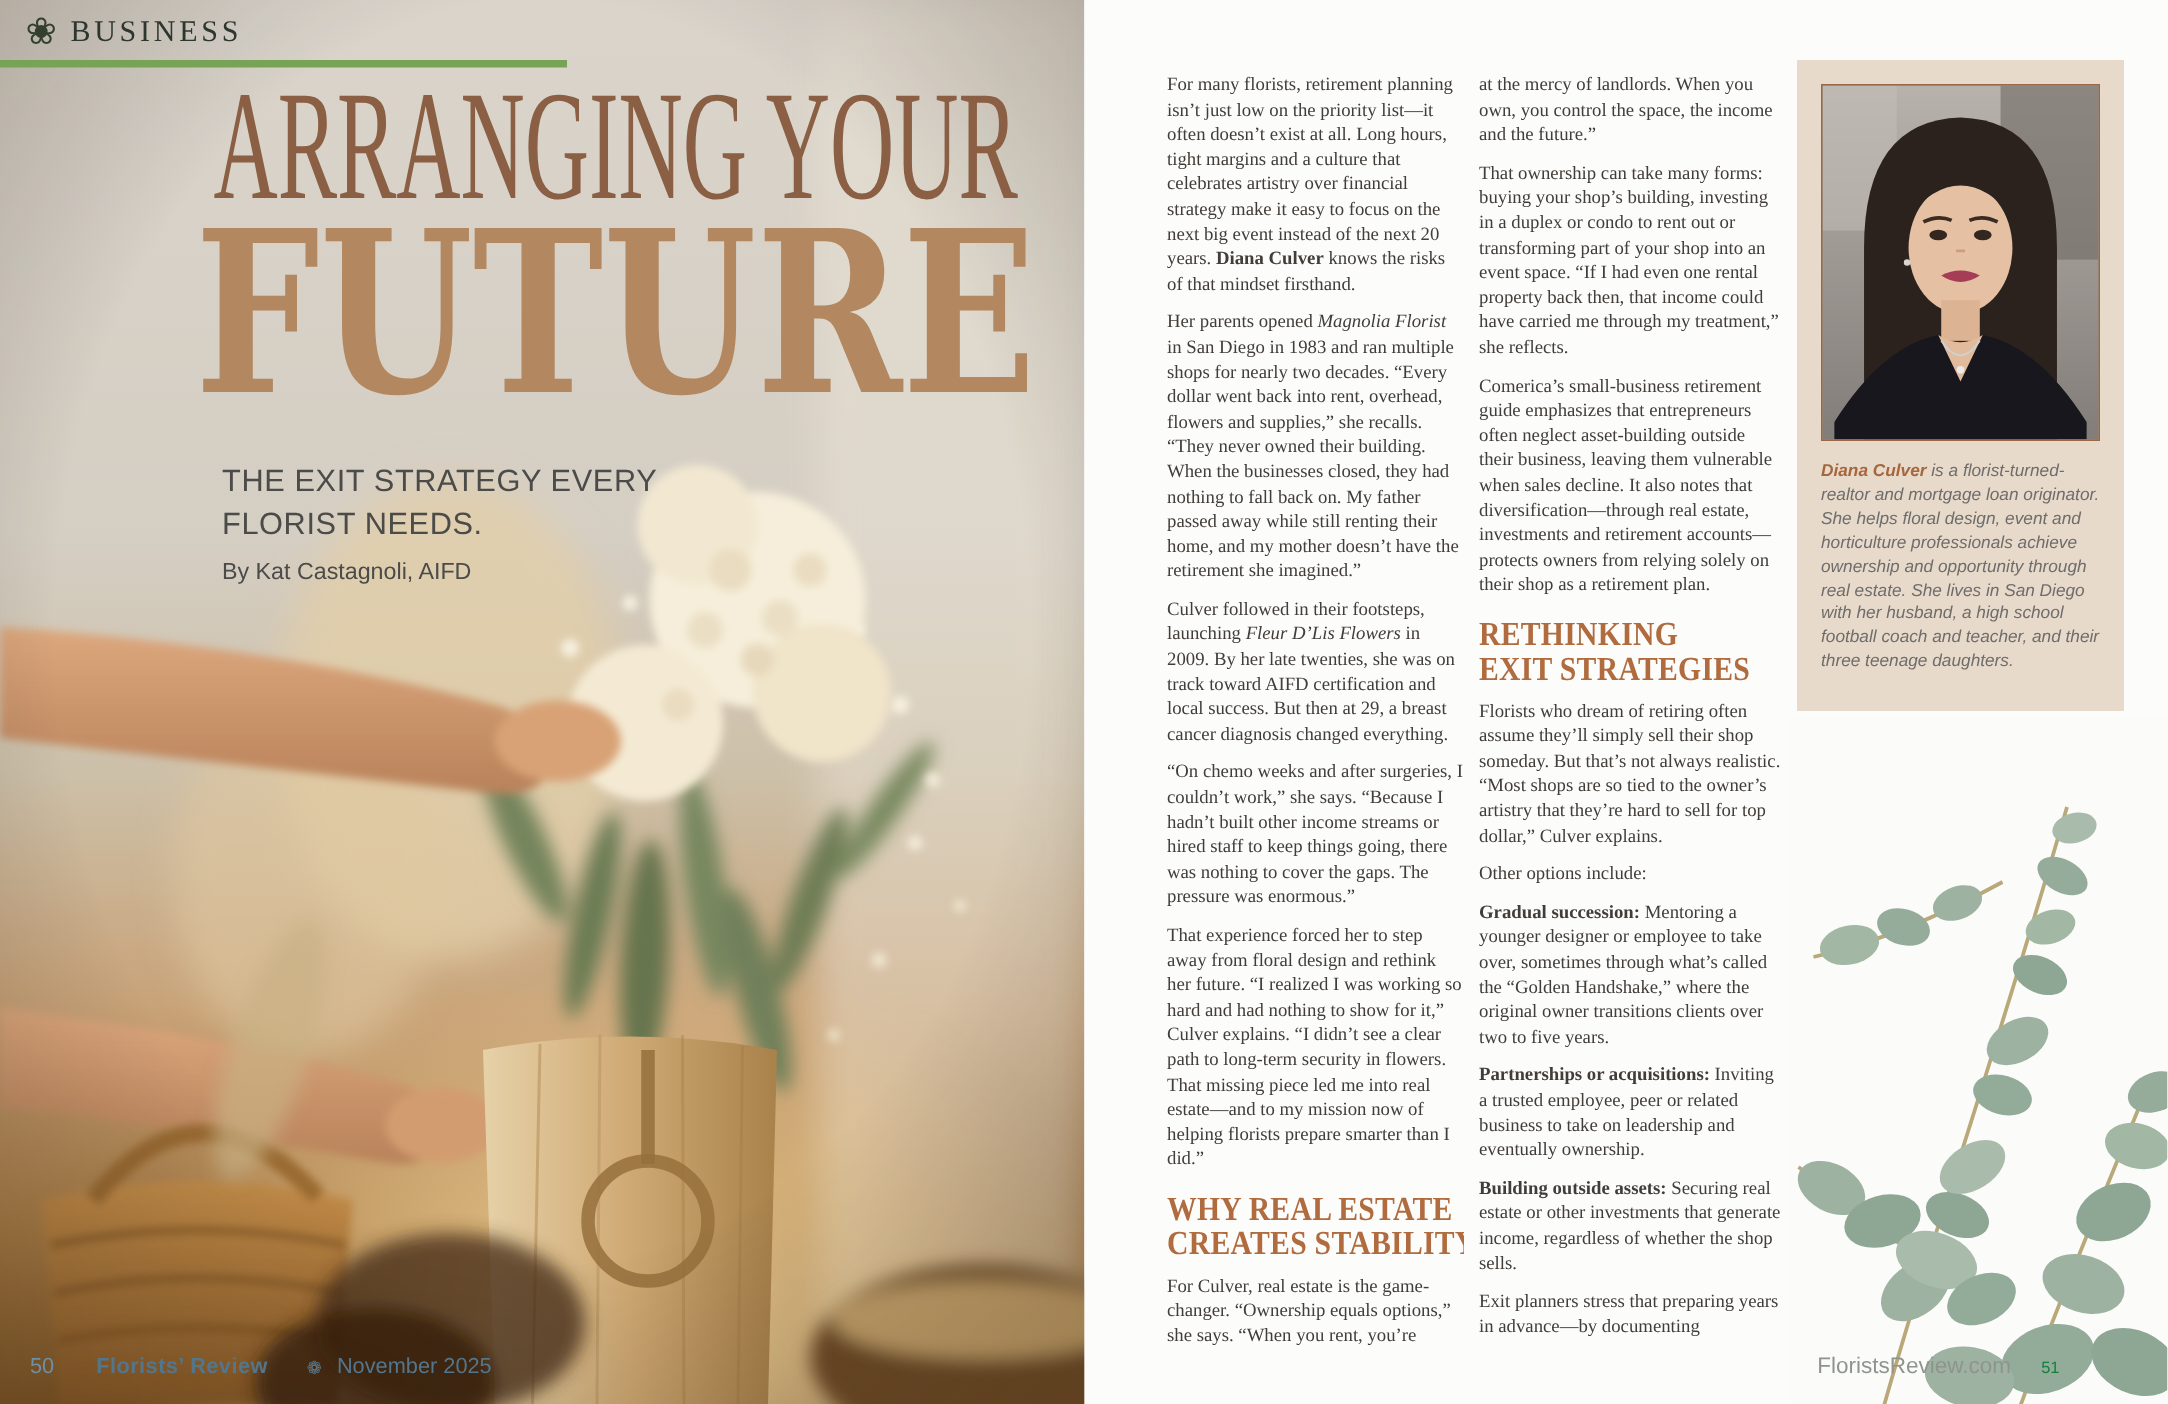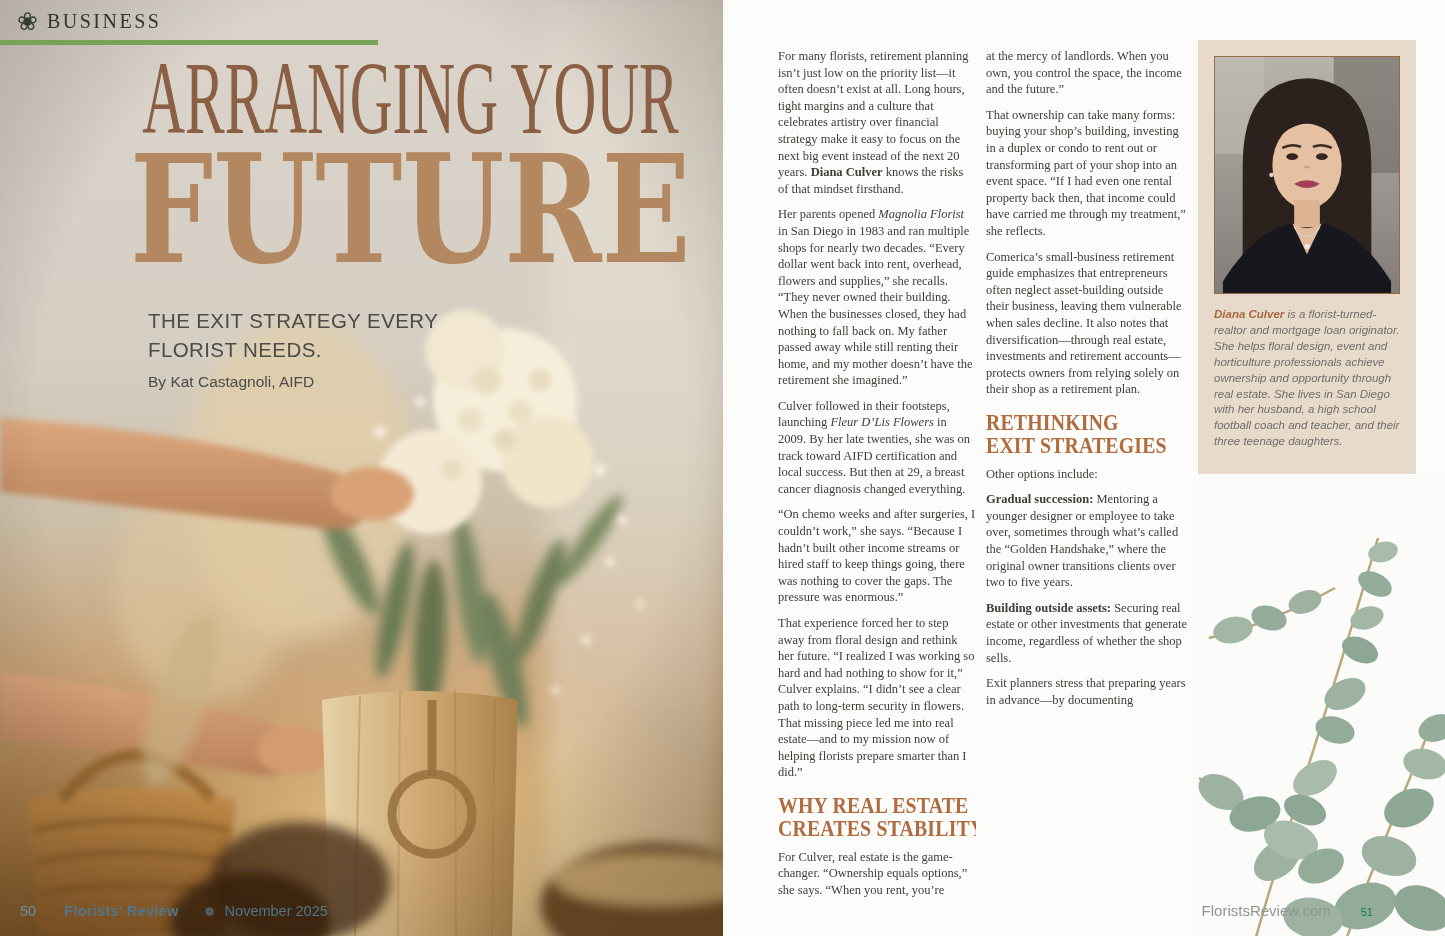--- a/index.html
+++ b/index.html
@@ -56,21 +56,21 @@
                   background:#e8dacb; padding:16px 16px 16px 16px; overflow:hidden; }
   .portrait-frame { width:100%; height:238px; border:1.5px solid #9a6845; overflow:hidden; background:#9a948e; }
   .portrait-frame svg { width:100%; height:100%; display:block; }
   .bio { margin-top:13px; font-family:"Liberation Sans", sans-serif; font-style:italic;
          font-size:11.5px; line-height:15.9px; color:#6e6d6b; }
 
   .eucalyptus-panel { position:absolute; left:470px; top:478px; width:252px; height:458px; overflow:hidden; }
   .eucalyptus-panel svg { width:100%; height:100%; display:block; }
 
   .footer-right { position:absolute; right:20px; bottom:17px; z-index:3; display:flex; align-items:baseline;
-                  gap:30px; font-family:"Liberation Sans", sans-serif; }
+                  gap:20px; font-family:"Liberation Sans", sans-serif; }
   .footer-right .site { font-size:15px; color:#90948e; }
   .footer-right .pageno { font-size:11px; color:#15803d; }
 </style>
 </head>
 <body>
 
 <div class="spread">
 
   <div class="page-left">
 
@@ -248,22 +248,24 @@
       </div>
 
     <div class="col col2">
         <p class="body-para"><span>at the mercy of landlords. When you own, you control the space, the income and the future.”</span></p>
         <p class="body-para"><span>That ownership can take many forms: buying your shop’s building, investing in a duplex or condo to rent out or transforming part of your shop into an event space. “If I had even one rental property back then, that income could have carried me through my treatment,” she reflects.</span></p>
         <p class="body-para"><span>Comerica’s small-business retirement guide emphasizes that entrepreneurs often neglect asset-building outside their business, leaving them vulnerable when sales decline. It also notes that diversification—through real estate, investments and retirement accounts—protects owners from relying solely on their shop as a retirement plan.</span></p>
         <h2 class="section-heading">
           <div>RETHINKING</div>
           <div>EXIT STRATEGIES</div>
         </h2>
+        <p class="body-para"><span>Florists who dream of retiring often assume they’ll simply sell their shop someday. But that’s not always realistic. “Most shops are so tied to the owner’s artistry that they’re hard to sell for top dollar,” Culver explains.</span></p>
         <p class="body-para"><span>Other options include:</span></p>
         <p class="body-para"><span class="run-b">Gradual succession:</span><span> Mentoring a younger designer or employee to take over, sometimes through what’s called the “Golden Handshake,” where the original owner transitions clients over two to five years.</span></p>
+        <p class="body-para"><span class="run-b">Partnerships or acquisitions:</span><span> Inviting a trusted employee, peer or related business to take on leadership and eventually ownership.</span></p>
         <p class="body-para"><span class="run-b">Building outside assets:</span><span> Securing real estate or other investments that generate income, regardless of whether the shop sells.</span></p>
         <p class="body-para"><span>Exit planners stress that preparing years in advance—by documenting</span></p>
       </div>
 
     <div class="sidebar-card">
       <div class="portrait-frame">
         <svg viewBox="0 0 186 244" preserveAspectRatio="none">
           <defs>
             <linearGradient id="pbg" x1="0" y1="0" x2="0" y2="1">
               <stop offset="0" stop-color="#b7b2ac"></stop>

